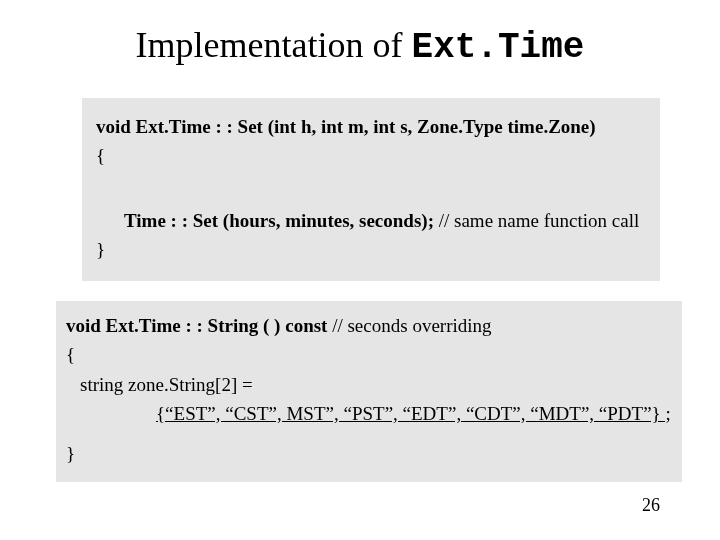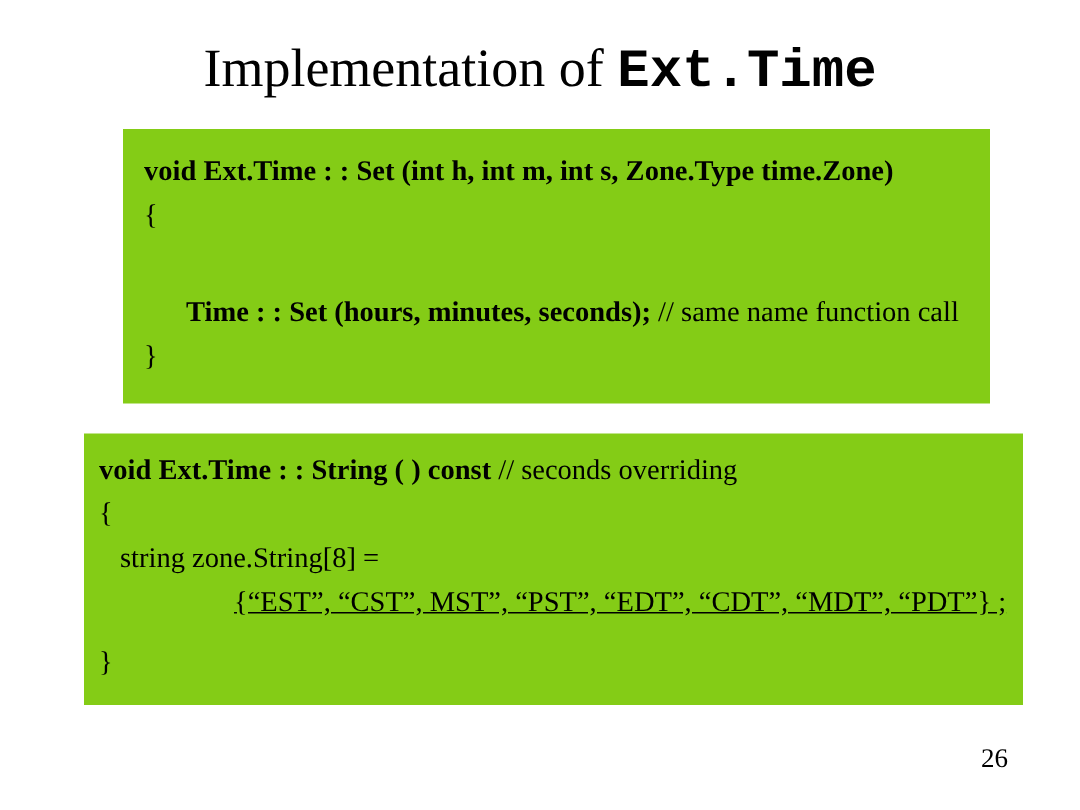--- a/index.html
+++ b/index.html
@@ -16,49 +16,49 @@
     width: 720px;
     height: 540px;
     position: relative;
     box-sizing: border-box;
   }
   .title {
     text-align: center;
     font-size: 36px;
     color: #000;
     padding-top: 24px;
-    padding-bottom: 18px;
+    padding-bottom: 30px;
   }
   .title .mono {
     font-family: "Courier New", Courier, monospace;
     font-weight: bold;
   }
   .codebox {
-    background: #84cc16;
+    background: #e5e5e5;
     box-sizing: border-box;
     font-size: 19px;
     line-height: 1.55;
     color: #000;
   }
   .box1 {
     margin: 0 60px 0 82px;
     padding: 14px 14px 16px 14px;
   }
   .box2 {
     margin: 20px 38px 0 56px;
     padding: 10px 10px 14px 10px;
   }
   .bold { font-weight: bold; }
   .norm { font-weight: normal; }
   .indent1 { padding-left: 28px; margin-top: 35px; }
   .indent2 { padding-left: 14px; }
   .indent3 { padding-left: 90px; text-decoration: underline; }
   .pagenum {
     position: absolute;
-    right: 48px;
+    right: 60px;
     bottom: 24px;
     font-size: 18px;
     color: #000;
   }
 </style>
 </head>
 <body>
 
 <div class="slide">
 
@@ -69,21 +69,21 @@
   <div class="codebox box1">
     <div><span class="bold">void  Ext.Time : : Set (int h, int m, int s, Zone.Type time.Zone)</span></div>
     <div><span>{</span></div>
     <div class="indent1"><span class="bold">Time : : Set (hours, minutes, seconds);</span><span class="norm">  // same name function call</span></div>
     <div><span>}</span></div>
   </div>
 
   <div class="codebox box2">
     <div><span class="bold">void  Ext.Time : : String ( )   const</span><span class="norm">  // seconds overriding</span></div>
     <div><span>{</span></div>
-    <div class="indent2"><span>string  zone.String[8] =</span></div>
+    <div class="indent2"><span>string  zone.String[2] =</span></div>
     <div class="indent3"><span>{“EST”, “CST”, MST”, “PST”, “EDT”, “CDT”, “MDT”, “PDT”} ;</span></div>
     <div style="height:10px"></div>
     <div><span>}</span></div>
   </div>
 
   <div class="pagenum">26</div>
 
 </div>
 
 </body></html>

